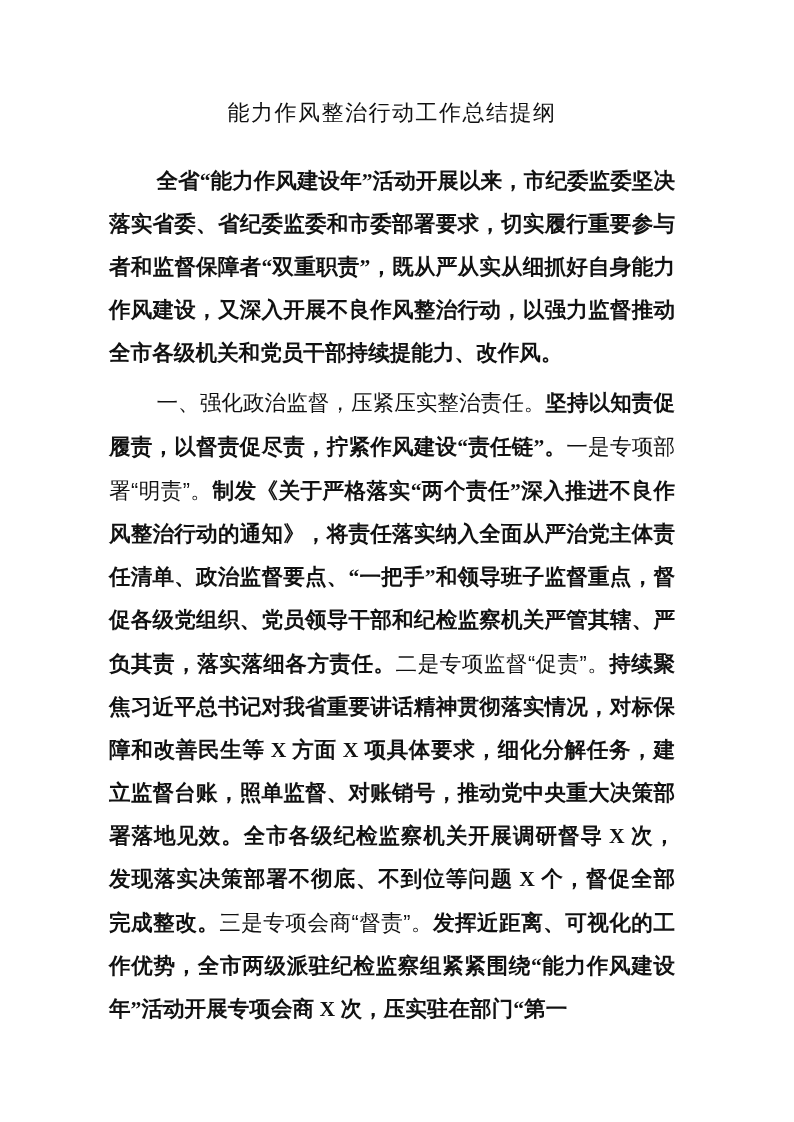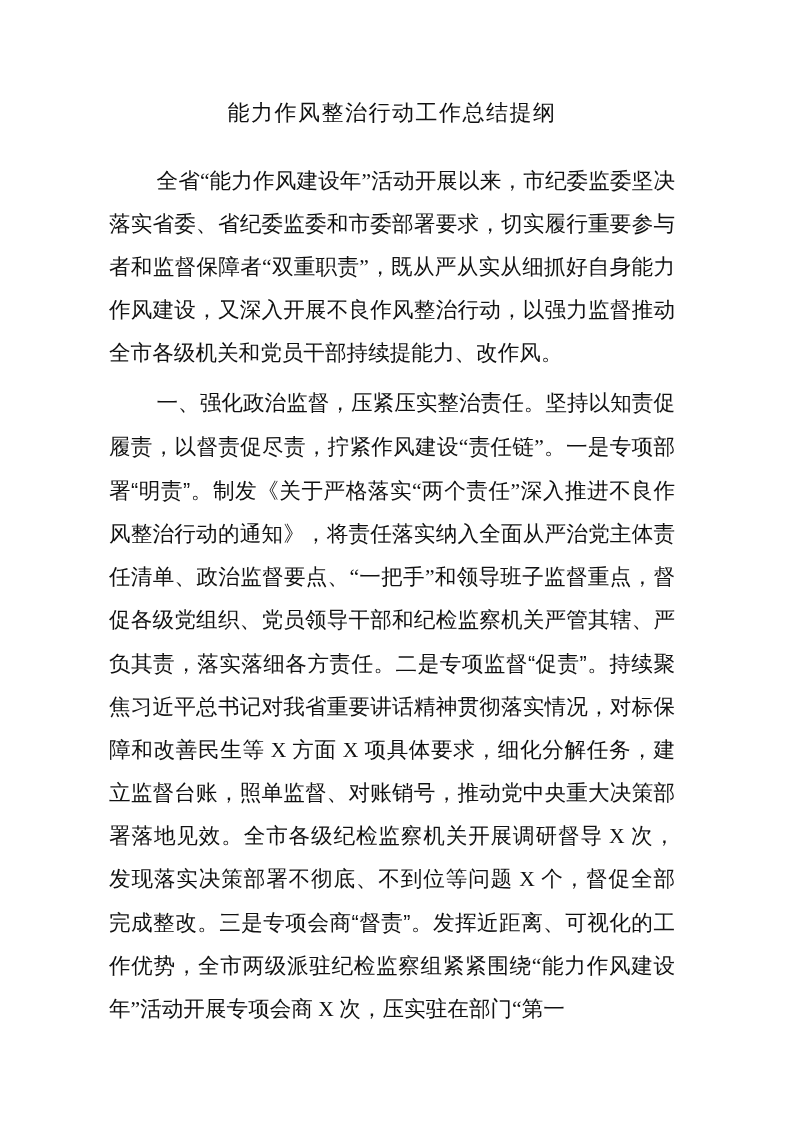--- a/index.html
+++ b/index.html
@@ -42,21 +42,21 @@
     word-break: break-all;
   }
   .para + .para {
     margin-top: 6px;
   }
   .run-bold {
     font-family: "Liberation Sans", "DejaVu Sans", sans-serif;
     font-weight: 400;
   }
   .run-regular {
-    font-weight: 400;
+    font-weight: 700;
   }
 </style>
 </head>
 <body>
 
 <div class="page">
   <div class="content">
     <h1 class="doc-title">能力作风整治行动工作总结提纲</h1>
     <div>
         <p class="para"><span class="run-regular">全省“能力作风建设年”活动开展以来，市纪委监委坚决落实省委、省纪委监委和市委部署要求，切实履行重要参与者和监督保障者“双重职责”，既从严从实从细抓好自身能力作风建设，又深入开展不良作风整治行动，以强力监督推动全市各级机关和党员干部持续提能力、改作风。</span></p>

